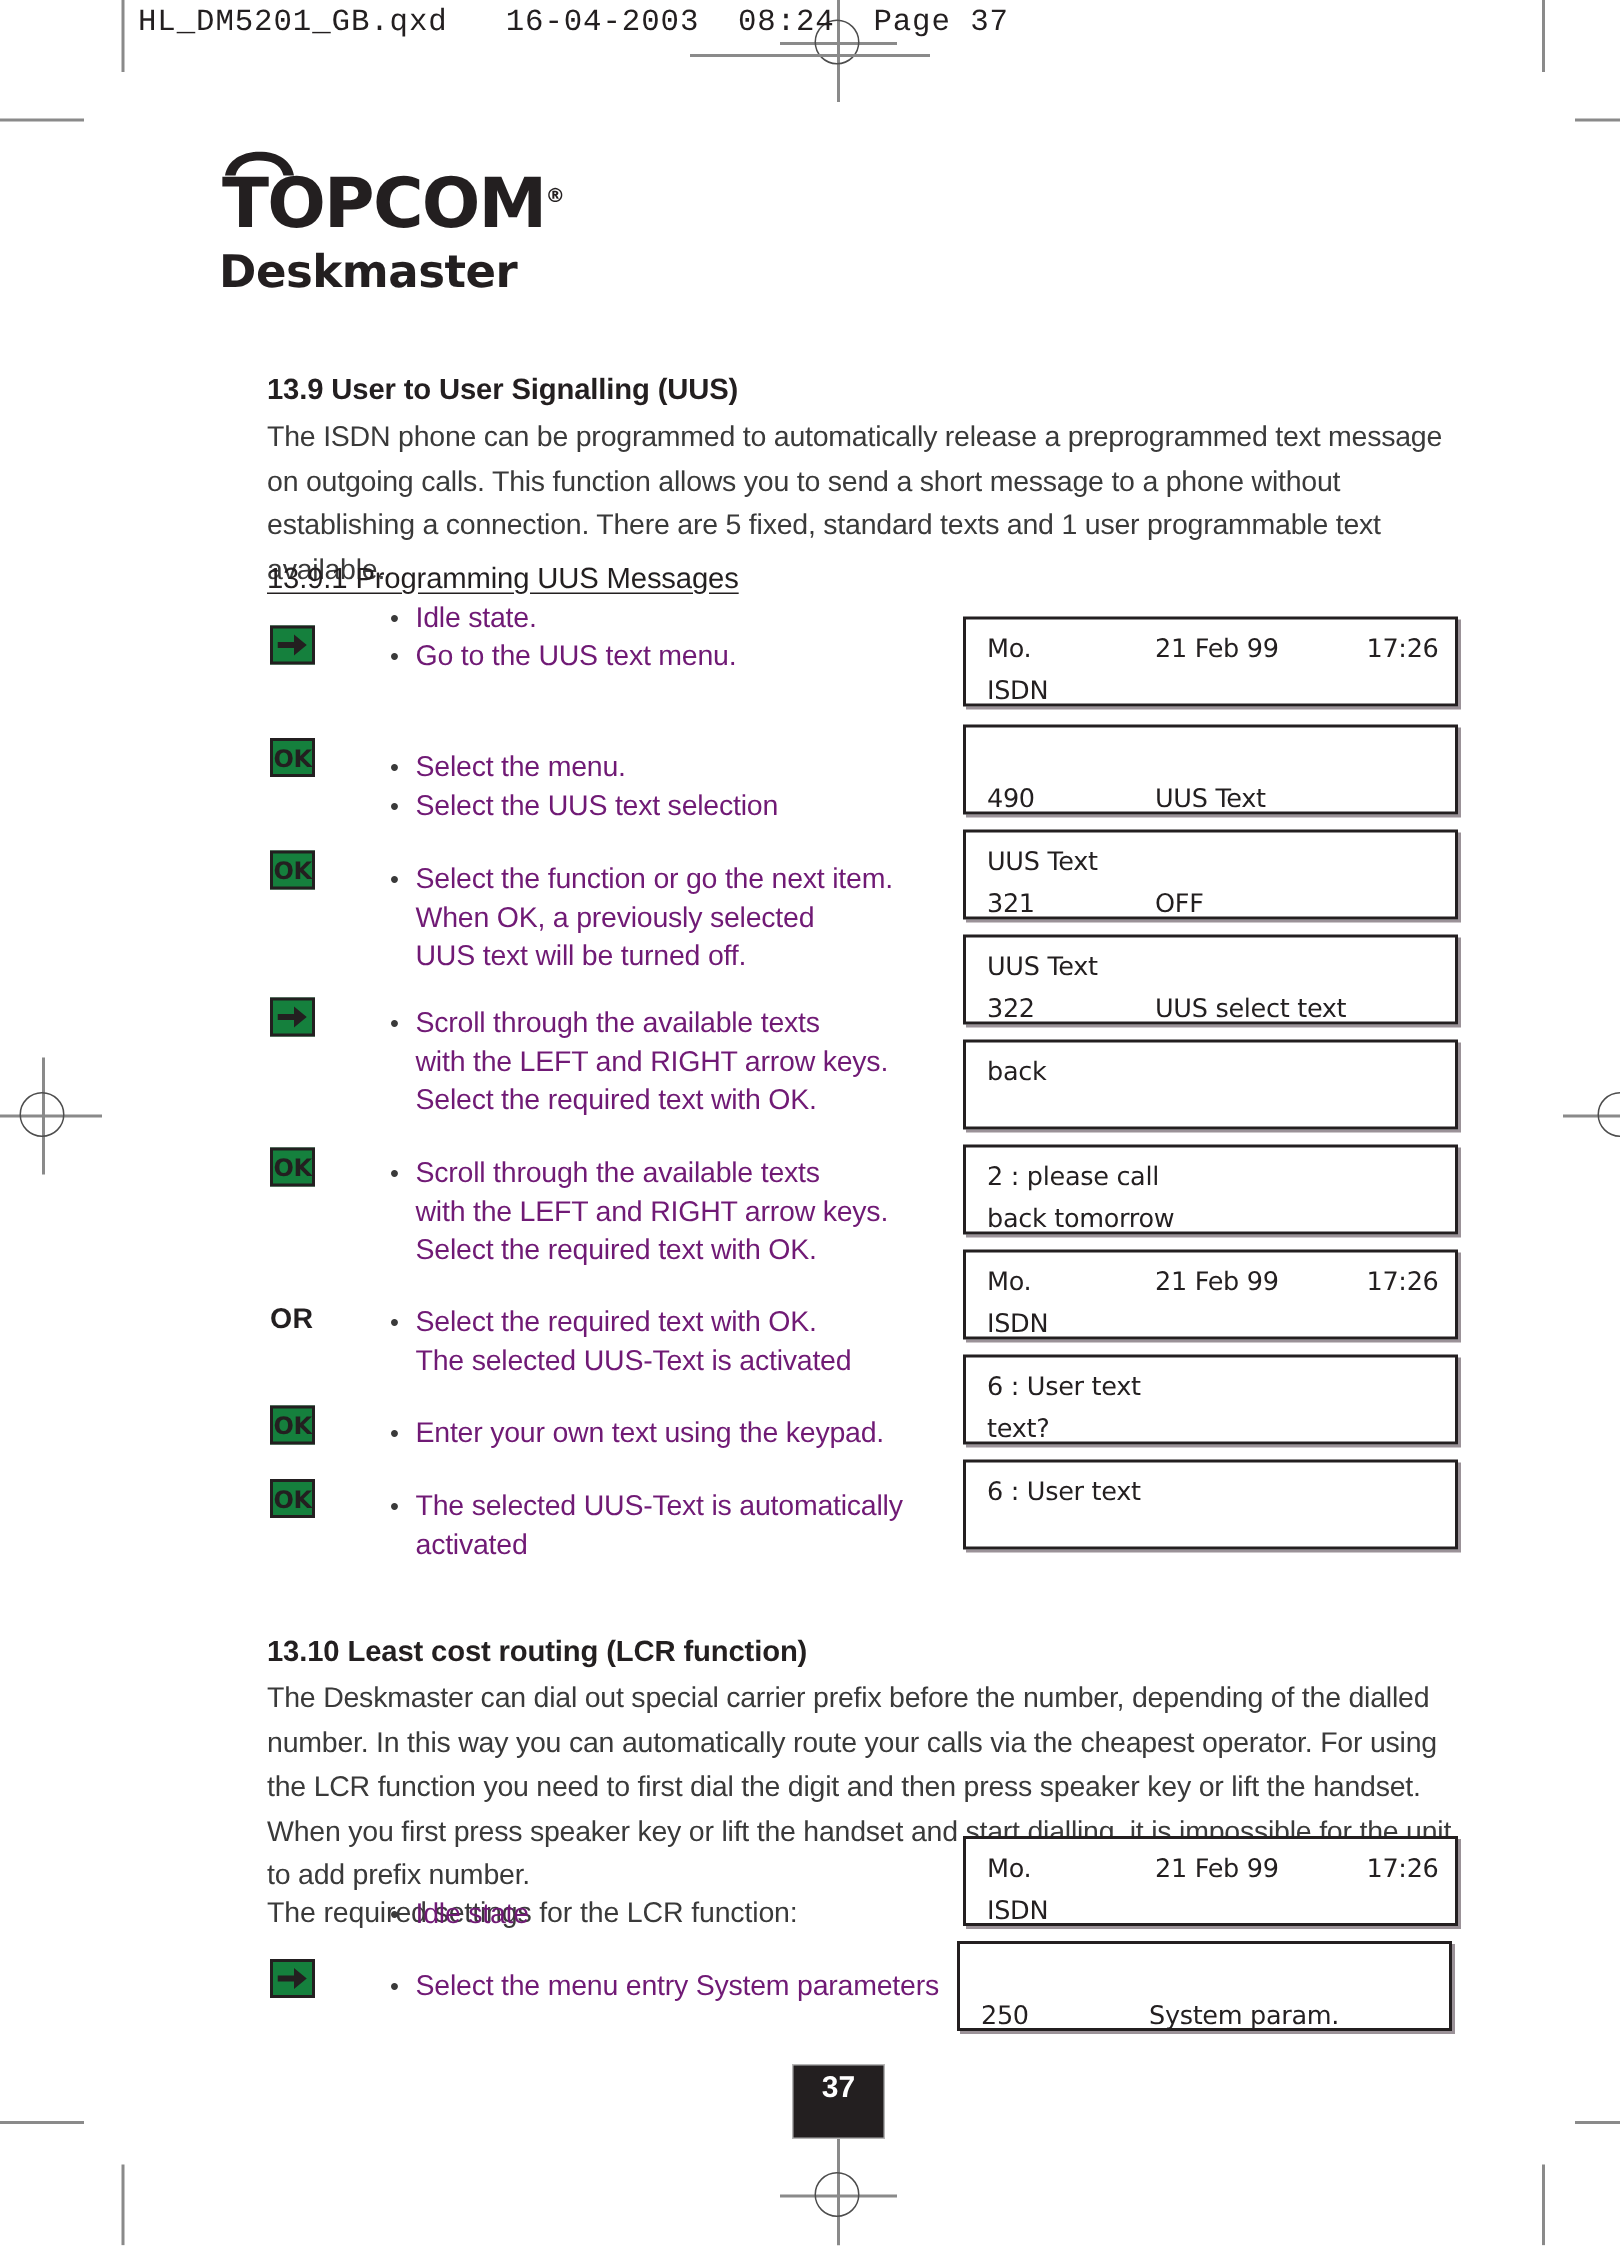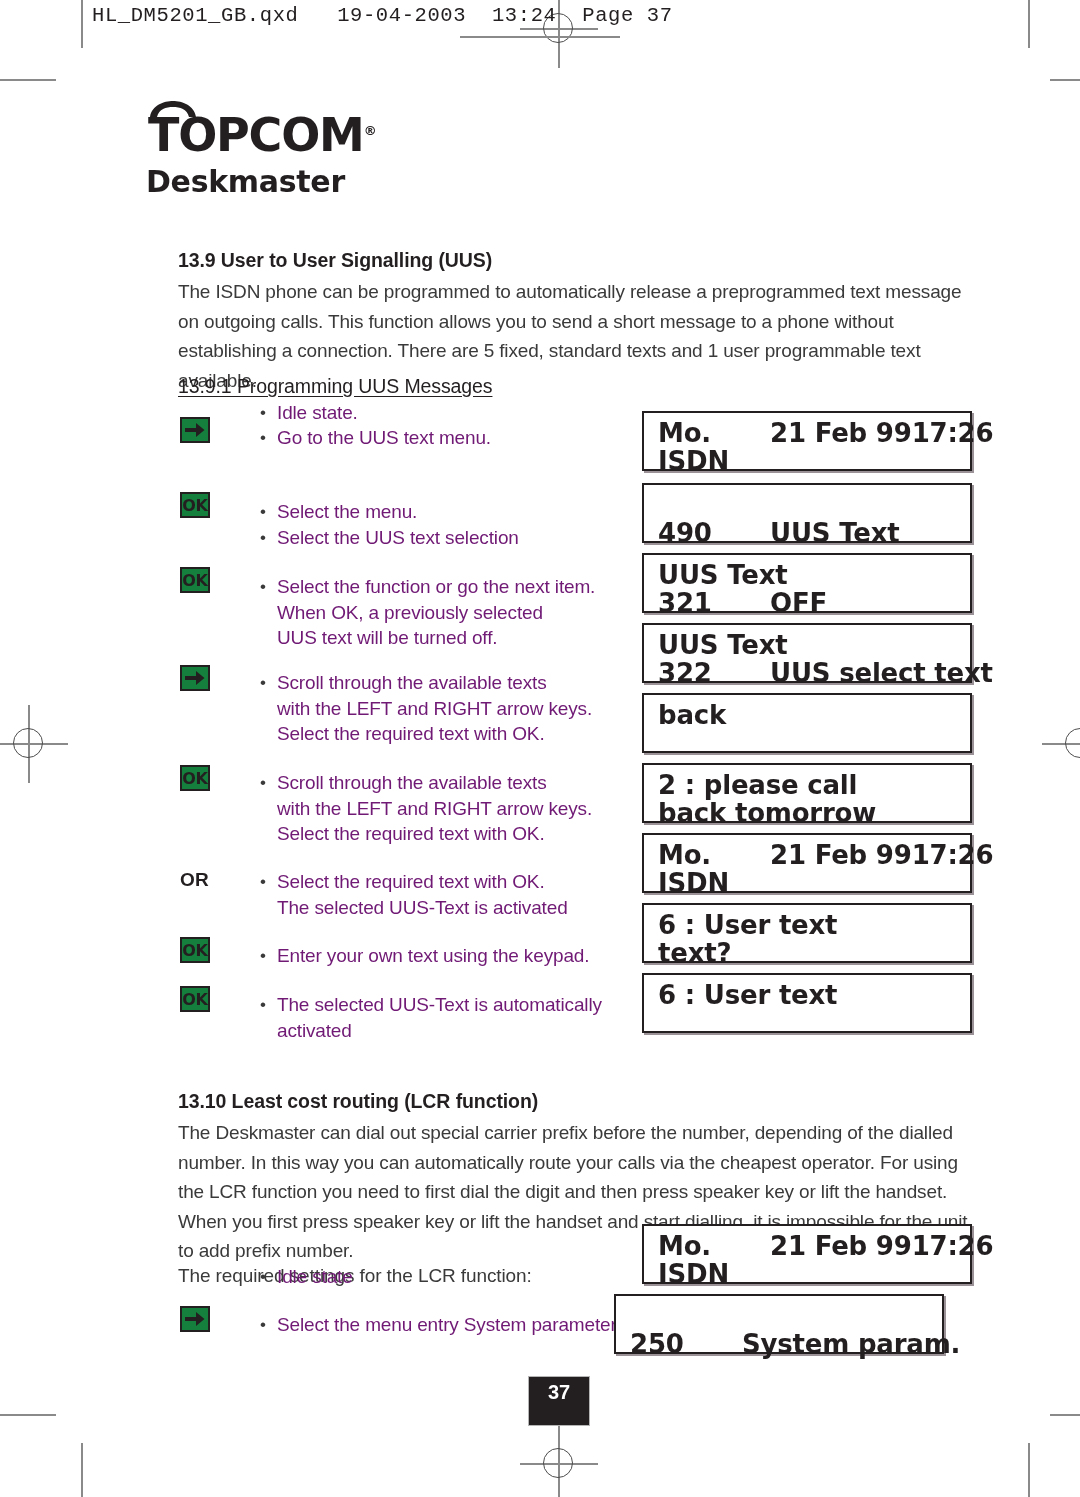--- a/index.html
+++ b/index.html
@@ -192,22 +192,22 @@
   }
 
   
   .lcd {
     position: absolute;
     box-sizing: border-box;
     border: 2.5px solid #231f20;
     background: #ffffff;
     box-shadow: 2px 2px 0 0 #9b9298;
     font-family: "DejaVu Sans", sans-serif;
-    font-weight: bold;
-    font-size: 26px;
+    font-weight: normal;
+    font-size: 17px;
     color: #231f20;
     letter-spacing: -0.2px;
     padding: 6px 11px 6px 14px;
   }
   .lcd .row {
     display: flex;
     height: 28px;
     align-items: center;
     white-space: pre;
   }
@@ -262,21 +262,21 @@
   <div class="regmark" style="left:1042px; top:705px;">
     <div class="rh"></div>
       <div class="rc"></div>
   </div>
   <div class="regmark" style="left:520px; top:1425px;">
     <div class="rh"></div>
       <div class="rv"></div>
       <div class="rc"></div>
   </div>
 
-  <div id="file-header">HL_DM5201_GB.qxd   19-04-2003  13:24  Page 37</div>
+  <div id="file-header">HL_DM5201_GB.qxd   16-04-2003  08:24  Page 37</div>
   <div id="header-underline"></div>
 
   <div id="logo-block">
     <div id="logo-word">
       <svg id="handset" viewBox="0 0 50 18">
         <path d="M2 16 C4 4, 16 0, 25 0 C34 0, 46 4, 48 16 L41 16 C39 8, 32 6, 25 6 C18 6, 11 8, 9 16 Z" fill="#231f20"></path>
       </svg>
       <span>TOPCOM</span><span class="reg">®</span>
     </div>
     <div id="logo-sub">Deskmaster</div>
@@ -441,21 +441,21 @@
 
   <div class="lcd" style="left:642px; top:1224px; width:330px; height:60px;">
     <div class="row">
       <span class="c1">Mo.</span><span class="c2">21 Feb 99</span><span class="c3">17:26</span>
     </div>
     <div class="row">
       <span class="full">ISDN</span>
     </div>
   </div>
 
-  <div class="lcd" style="left:614px; top:1294px; width:330px; height:60px;">
+  <div class="lcd" style="left:638px; top:1294px; width:330px; height:60px;">
     <div class="row">
       <span class="full"></span>
     </div>
     <div class="row">
       <span class="c1">250</span><span class="c2">System param.</span>
     </div>
   </div>
 
   <div id="page-badge">37</div>
 

